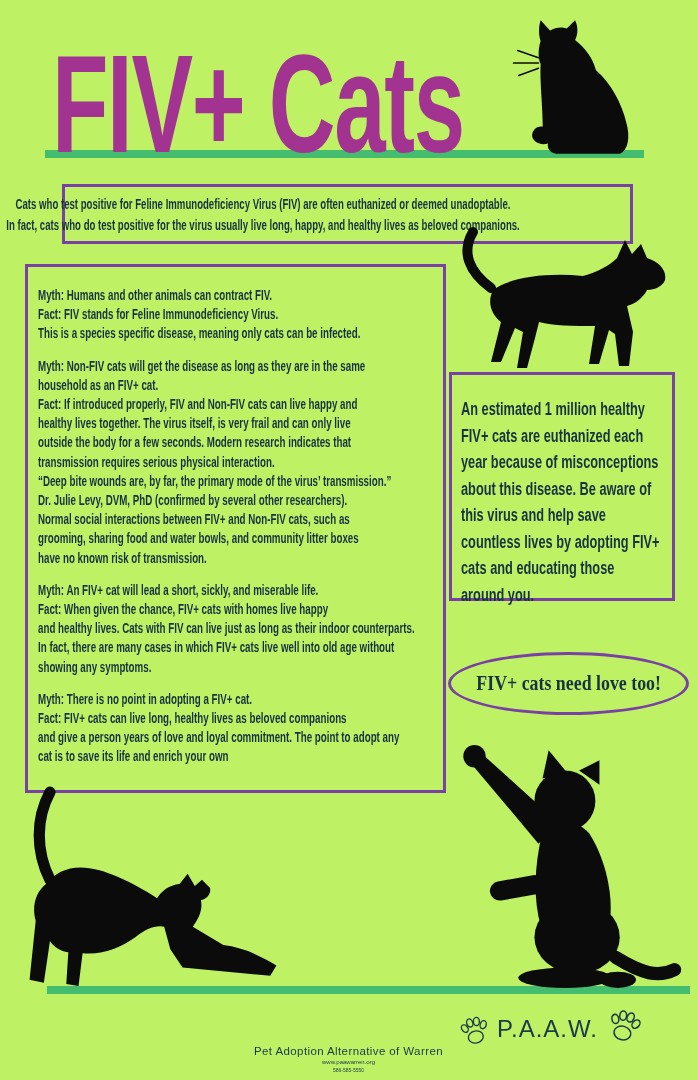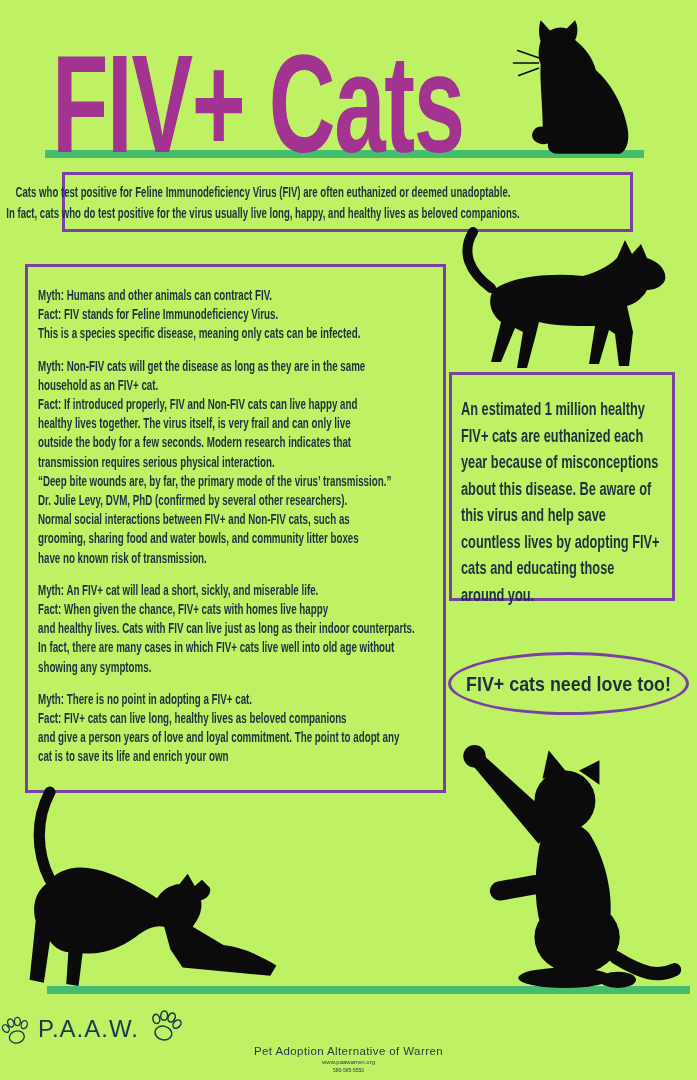--- a/index.html
+++ b/index.html
@@ -10,54 +10,54 @@
   .title { position:absolute; left:52px; top:34px; z-index:2; font-size:140px; line-height:1;
            font-weight:bold; color:#a23391; letter-spacing:-2px; white-space:nowrap;
            transform:scaleX(0.66); transform-origin:0 0; }
 
   .bar { position:absolute; height:8px; background:#44bd6e; z-index:1; }
   .bar-top { left:45px; top:150px; width:599px; }
   .bar-bottom { left:47px; top:986px; width:643px; }
 
   .box { position:absolute; border:3px solid #7a41a5; color:#17333f; z-index:2; background:transparent; }
 
-  .intro { left:62px; top:172px; width:571px; height:60px; display:flex; flex-direction:column;
+  .intro { left:62px; top:184px; width:571px; height:60px; display:flex; flex-direction:column;
            justify-content:center; align-items:center; }
   .intro-squish { width:160%; margin-left:-30%; transform:scaleX(0.62); transform-origin:50% 50%;
                   text-align:center; font-size:15.5px; line-height:21px; font-weight:bold; }
   .intro-squish .line { white-space:nowrap; }
 
   .myth { left:25px; top:264px; width:421px; height:529px; padding:19px 0 0 10px; }
   .myth-squish { width:152%; transform:scaleX(0.66); transform-origin:0 0;
                  font-size:14.8px; line-height:19.2px; font-weight:bold; }
   .myth-group { margin-bottom:13px; }
   .myth-group p { white-space:nowrap; }
   .myth-group b { font-weight:bold; }
 
   .sidebar { left:449px; top:372px; width:226px; height:229px; padding:21px 0 0 9px; }
   .sidebar-squish { width:141%; transform:scaleX(0.71); transform-origin:0 0;
                     font-size:18px; line-height:26.5px; font-weight:bold; }
   .sidebar-squish .line { white-space:nowrap; }
 
   .love { left:448px; top:652px; width:241px; height:63px; border-radius:50%;
-          display:flex; align-items:center; justify-content:center; }
+          display:flex; align-items:center; justify-content:center;font-family:Liberation Serif, serif; }
   .love-squish { transform:scaleX(0.85); transform-origin:50% 50%; white-space:nowrap;
                  font-size:21px; font-weight:bold; color:#17333f; }
 
   .cat { position:absolute; z-index:3; }
   .cat path, .cat ellipse, .cat circle, .cat polygon, .cat rect { fill:#0b0b0b; }
   .cat .stroke-limb { fill:none; stroke:#0b0b0b; stroke-linecap:round; }
   .cat .whisker { fill:none; stroke:#0b0b0b; stroke-width:1.4; stroke-linecap:round; }
 
   .credit { position:absolute; left:0; top:998px; width:697px; text-align:center;
             color:#17333f; font-size:13px; font-weight:bold; z-index:2; }
   .credit-squish { display:inline-block; transform:scaleX(0.8); transform-origin:50% 50%; white-space:nowrap; }
 
-  .logo-row { position:absolute; left:0; top:1010px; width:624px; display:flex;
-              justify-content:flex-start; align-items:center; gap:8px; z-index:2; }
+  .logo-row { position:absolute; left:16px; top:1010px; width:624px; display:flex;
+              justify-content:flex-end; align-items:center; gap:8px; z-index:2; }
   .acronym { font-size:24px; color:#1b3a49; letter-spacing:1px; }
   .paw { stroke:#1b3a49; fill:none; stroke-width:1.8; }
   .paw-left { transform:rotate(-12deg); margin-top:6px; }
   .paw-right { transform:rotate(14deg); margin-top:-4px; }
 
   .org-name { position:absolute; left:0; top:1045px; width:697px; text-align:center;
               font-size:11.5px; letter-spacing:0.4px; color:#1b3a49; }
   .org-site { position:absolute; left:0; top:1059px; width:697px; text-align:center;
               font-size:6px; color:#1b3a49; }
   .org-phone { position:absolute; left:0; top:1067px; width:697px; text-align:center;

